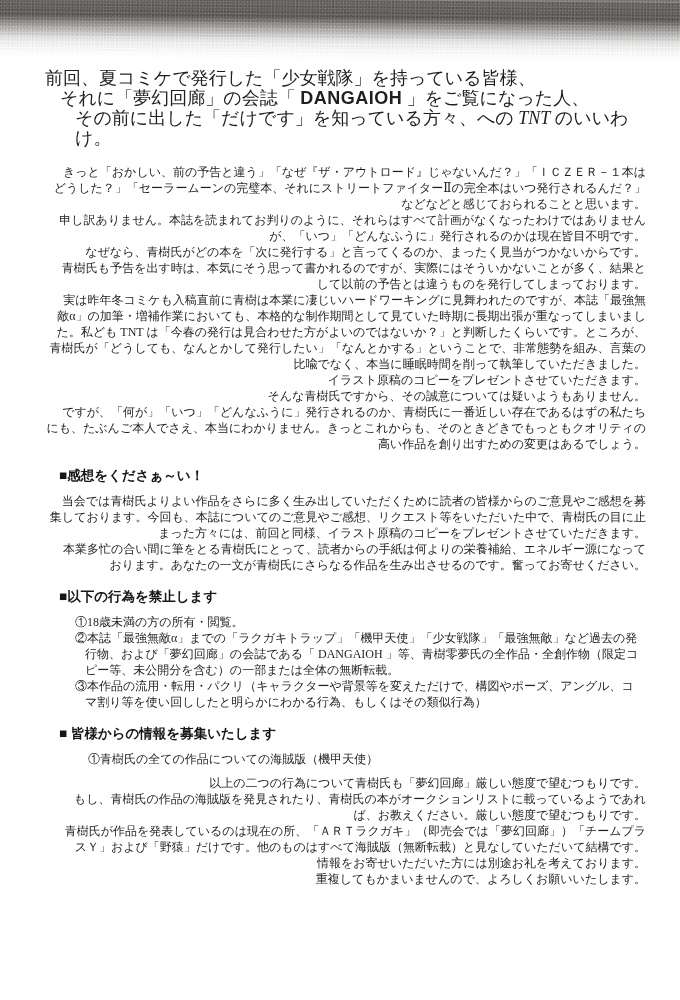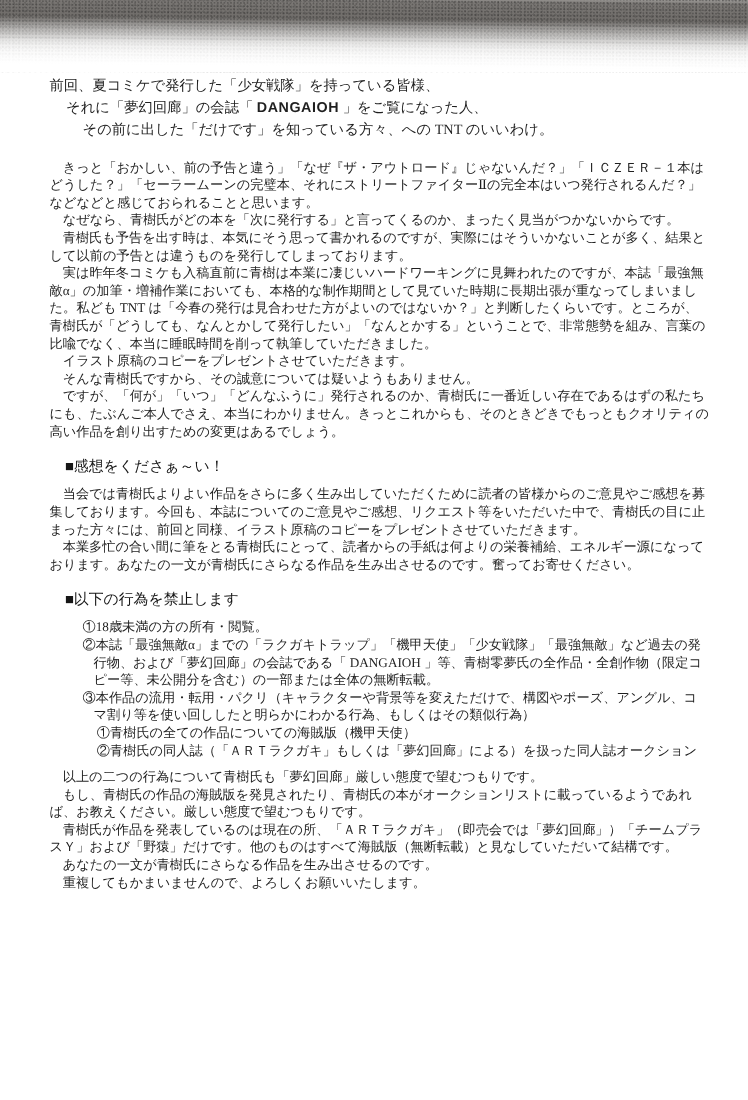--- a/index.html
+++ b/index.html
@@ -17,30 +17,30 @@
     background-image:
       linear-gradient(to bottom, rgba(255,255,255,0) 30%, rgba(255,255,255,0.75) 62%, #ffffff 88%),
       radial-gradient(circle at 30% 30%, rgba(20,20,20,0.28) 0.8px, transparent 1px),
       radial-gradient(circle at 70% 60%, rgba(40,40,40,0.22) 0.9px, transparent 1.1px),
       radial-gradient(circle at 50% 80%, rgba(0,0,0,0.15) 0.7px, transparent 1px),
       linear-gradient(to bottom, #b5b3b0 0%, #7b7875 10%, #6f6c69 32%, #9b9996 55%, #d9d8d6 72%, #ffffff 92%);
     background-size:100% 100%, 3px 3px, 4px 5px, 5px 4px, 100% 100%;
   }
   .content{position:absolute;top:64px;left:0;width:680px;padding:4px 34px 0 45px;box-sizing:border-box;}
   p{margin:0;font-size:12px;line-height:16px;}
-  .indent{text-indent:1em;}
-  .intro p{font-size:13px;line-height:20px;}
+  .indent{text-indent:1em;text-align:right;}
+  .intro p{font-size:18px;line-height:20px;}
   .intro .i2{padding-left:15px;}
   .intro .i3{padding-left:30px;}
   .brand{font-family:"Liberation Sans","DejaVu Sans",sans-serif;font-weight:bold;letter-spacing:0.5px;}
-  .tnt{}
+  .tnt{font-style:italic;}
   .gap{height:16px;}
   h2{
     font-family:"Liberation Sans","DejaVu Sans",sans-serif;
-    font-weight:normal;font-size:13.5px;line-height:17px;
+    font-weight:bold;font-size:13.5px;line-height:17px;
     margin:15px 0 9px 14px;color:#161616;
   }
   .numlist{margin:0;}
   .numlist p{padding-left:40px;text-indent:-10px;}
   .infolist p{padding-left:43px;text-indent:0;}
   .sp-small{height:8px;}
 </style>
 </head>
 <body>
 
@@ -54,20 +54,21 @@
     <div class="intro">
       <p class="i1"><span>前回、夏コミケで発行した「少女戦隊」を持っている皆様、</span></p>
       <p class="i2"><span>それに「夢幻回廊」の会誌「 </span><span class="brand">DANGAIOH</span><span> 」をご覧になった人、</span></p>
       <p class="i3"><span>その前に出した「だけです」を知っている方々、への </span><span class="tnt">TNT</span><span> のいいわけ。</span></p>
     </div>
 
     <div class="gap"></div>
 
     <div>
       <p class="indent">きっと「おかしい、前の予告と違う」「なぜ『ザ・アウトロード』じゃないんだ？」「ＩＣＺＥＲ－１本はどうした？」「セーラームーンの完璧本、それにストリートファイターⅡの完全本はいつ発行されるんだ？」などなどと感じておられることと思います。</p>
+      <p class="indent">申し訳ありません。本誌を読まれてお判りのように、それらはすべて計画がなくなったわけではありませんが、「いつ」「どんなふうに」発行されるのかは現在皆目不明です。</p>
       <p class="indent">なぜなら、青樹氏がどの本を「次に発行する」と言ってくるのか、まったく見当がつかないからです。</p>
       <p class="indent">青樹氏も予告を出す時は、本気にそう思って書かれるのですが、実際にはそういかないことが多く、結果として以前の予告とは違うものを発行してしまっております。</p>
       <p class="indent">実は昨年冬コミケも入稿直前に青樹は本業に凄じいハードワーキングに見舞われたのですが、本誌「最強無敵α」の加筆・増補作業においても、本格的な制作期間として見ていた時期に長期出張が重なってしまいました。私ども TNT は「今春の発行は見合わせた方がよいのではないか？」と判断したくらいです。ところが、青樹氏が「どうしても、なんとかして発行したい」「なんとかする」ということで、非常態勢を組み、言葉の比喩でなく、本当に睡眠時間を削って執筆していただきました。</p>
       <p class="indent">イラスト原稿のコピーをプレゼントさせていただきます。</p>
       <p class="indent">そんな青樹氏ですから、その誠意については疑いようもありません。</p>
       <p class="indent">ですが、「何が」「いつ」「どんなふうに」発行されるのか、青樹氏に一番近しい存在であるはずの私たちにも、たぶんご本人でさえ、本当にわかりません。きっとこれからも、そのときどきでもっともクオリティの高い作品を創り出すための変更はあるでしょう。</p>
     </div>
 
     <h2>■感想をくださぁ～い！</h2>
     <div>
@@ -75,29 +76,29 @@
       <p class="indent">本業多忙の合い間に筆をとる青樹氏にとって、読者からの手紙は何よりの栄養補給、エネルギー源になっております。あなたの一文が青樹氏にさらなる作品を生み出させるのです。奮ってお寄せください。</p>
     </div>
 
     <h2>■以下の行為を禁止します</h2>
     <div class="numlist">
       <p>①18歳未満の方の所有・閲覧。</p>
       <p>②本誌「最強無敵α」までの「ラクガキトラップ」「機甲天使」「少女戦隊」「最強無敵」など過去の発行物、および「夢幻回廊」の会誌である「 DANGAIOH 」等、青樹零夢氏の全作品・全創作物（限定コピー等、未公開分を含む）の一部または全体の無断転載。</p>
       <p>③本作品の流用・転用・パクリ（キャラクターや背景等を変えただけで、構図やポーズ、アングル、コマ割り等を使い回ししたと明らかにわかる行為、もしくはその類似行為）</p>
     </div>
 
+    <h2>■ 皆様からの情報を募集いたします</h2>
     <div class="numlist infolist">
       <p>①青樹氏の全ての作品についての海賊版（機甲天使）</p>
-      <p>②青樹氏の同人誌（「ＡＲＴラクガキ」もしくは「夢幻回廊」による）を扱った同人誌オークション</p>
     </div>
 
     <div class="sp-small"></div>
 
     <div>
       <p class="indent">以上の二つの行為について青樹氏も「夢幻回廊」厳しい態度で望むつもりです。</p>
       <p class="indent">もし、青樹氏の作品の海賊版を発見されたり、青樹氏の本がオークションリストに載っているようであれば、お教えください。厳しい態度で望むつもりです。</p>
       <p class="indent">青樹氏が作品を発表しているのは現在の所、「ＡＲＴラクガキ」（即売会では「夢幻回廊」）「チームプラスＹ」および「野猿」だけです。他のものはすべて海賊版（無断転載）と見なしていただいて結構です。</p>
-      <p class="indent">あなたの一文が青樹氏にさらなる作品を生み出させるのです。</p>
+      <p class="indent">情報をお寄せいただいた方には別途お礼を考えております。</p>
       <p class="indent">重複してもかまいませんので、よろしくお願いいたします。</p>
     </div>
 
   </div>
 </div>
 
 </body></html>

